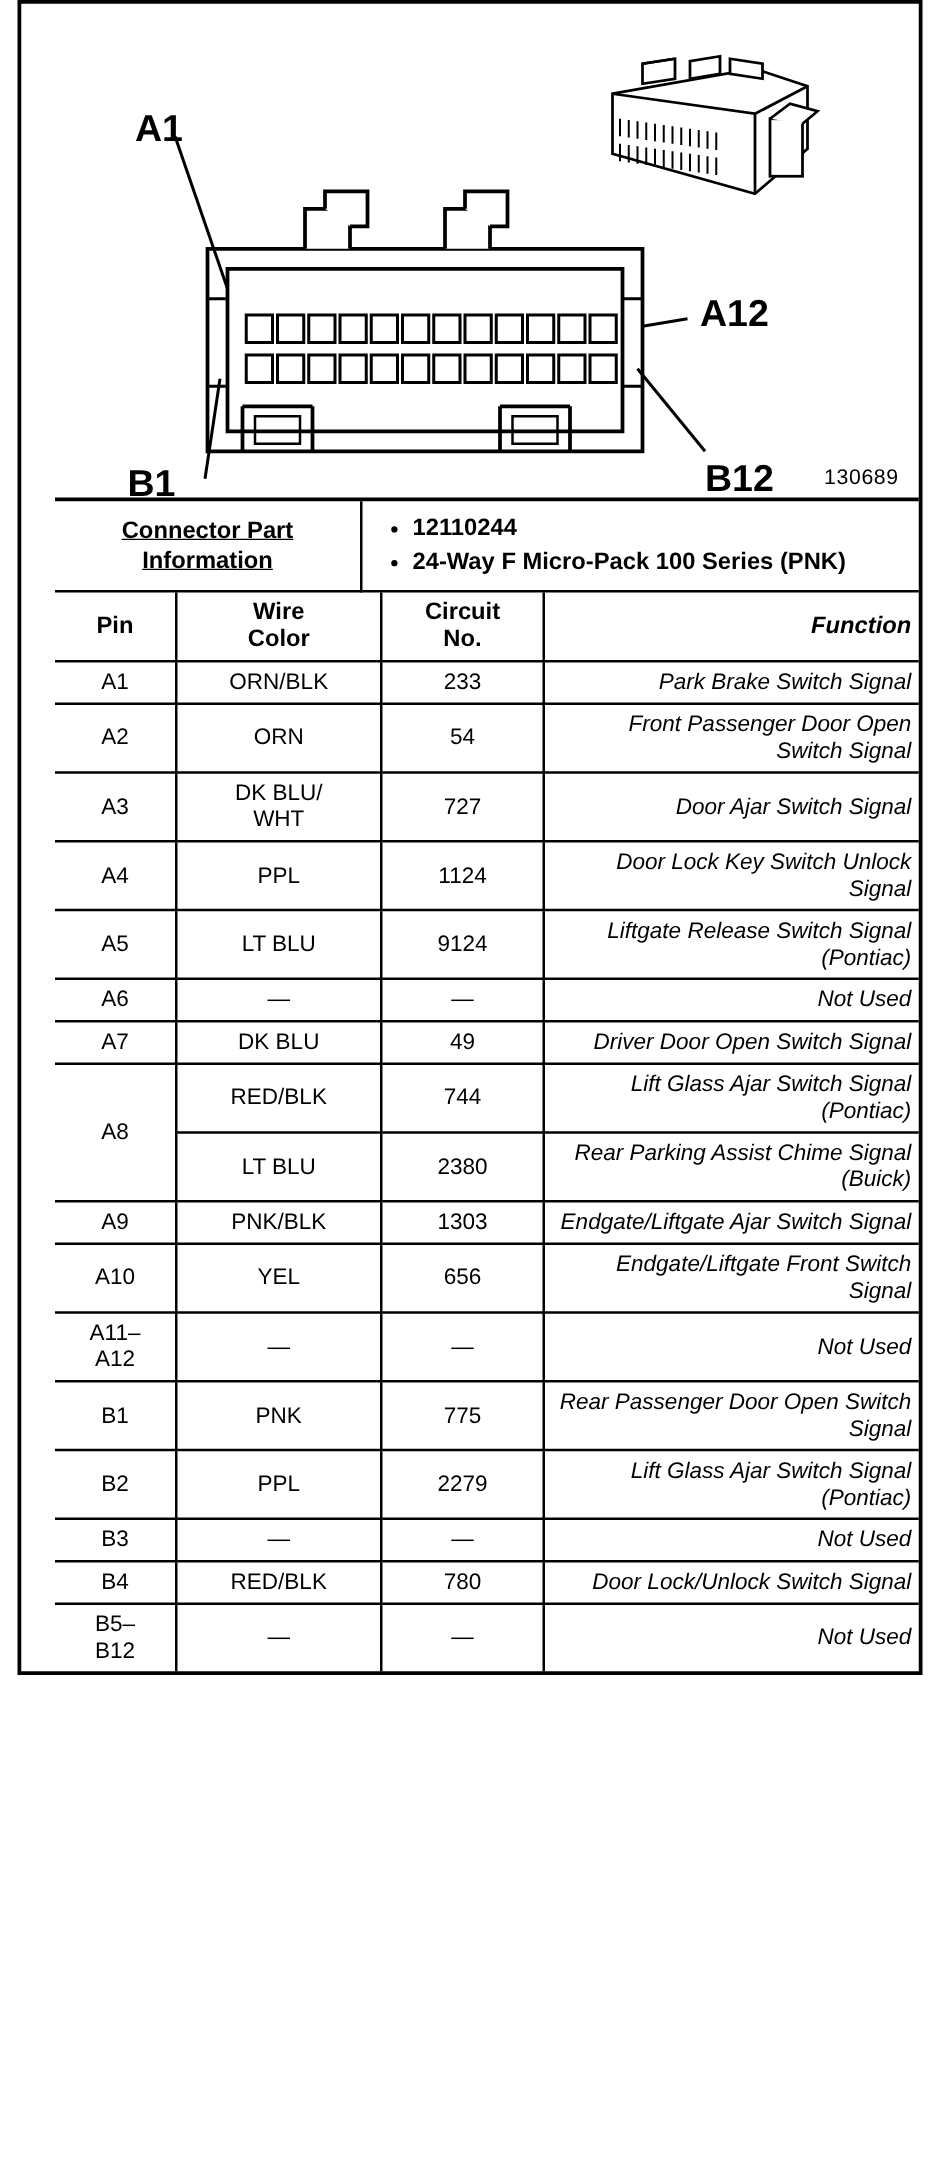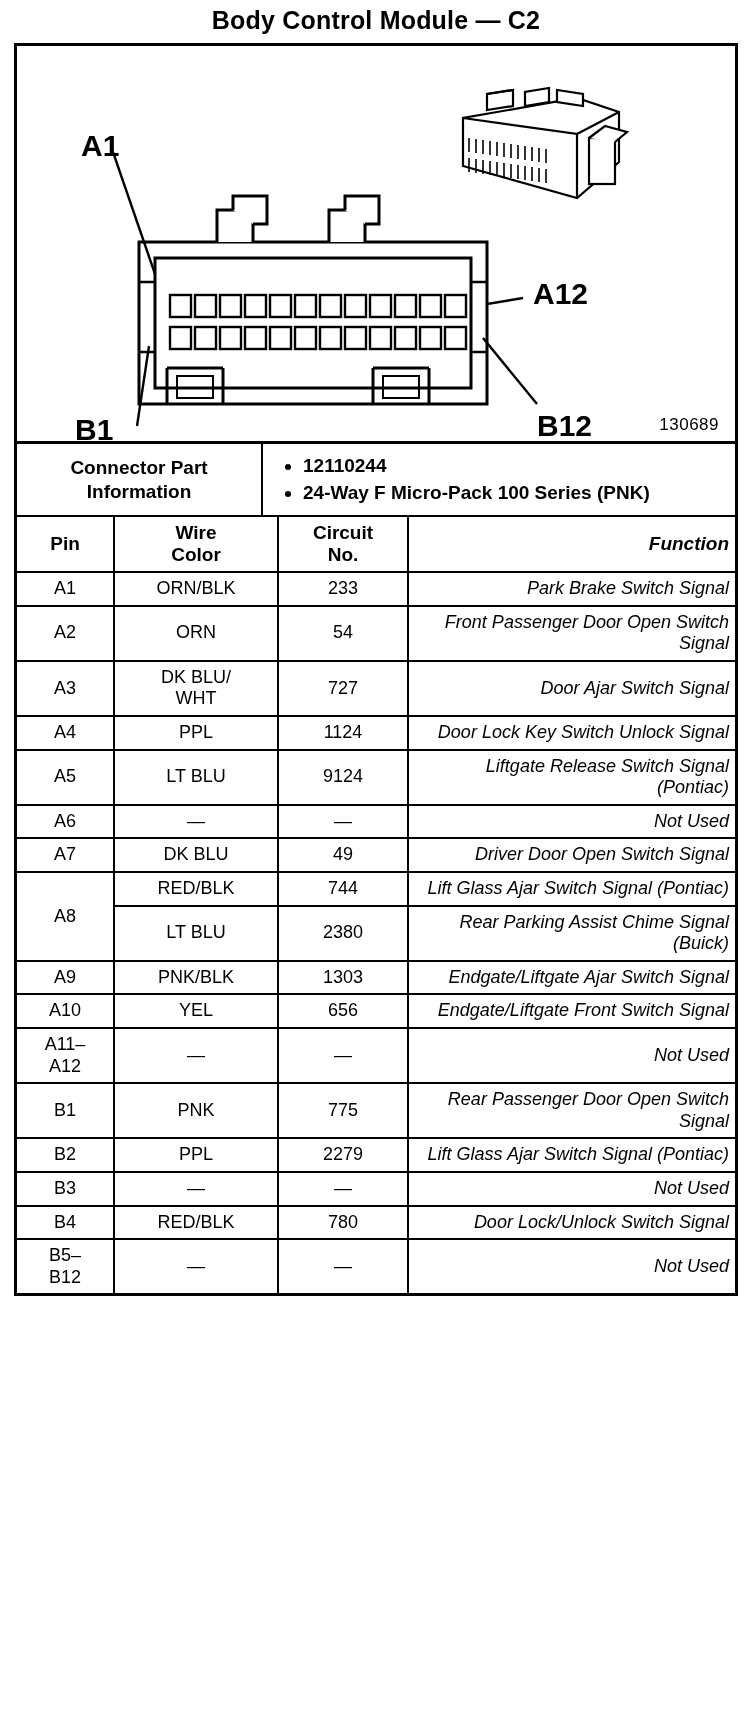--- a/index.html
+++ b/index.html
@@ -25,20 +25,21 @@
     text-align: center;
     font-size: 25px;
     font-weight: bold;
     letter-spacing: 0.2px;
     padding: 6px 0 8px 0;
   }
   .frame {
     margin: 0 14px 0 14px;
     border: 3px solid #000;
     box-sizing: border-box;
+    padding-left: 27px;
   }
   
   .illus {
     position: relative;
     height: 398px;
     border-bottom: 3px solid #000;
     box-sizing: border-box;
     overflow: hidden;
   }
   .illus svg { display: block; }
@@ -62,20 +63,21 @@
     padding: 8px 6px;
   }
   .cpi-table .cpi-label {
     width: 232px;
     text-align: center;
     font-size: 19px;
     font-weight: bold;
     line-height: 1.25;
     border-left: none;
     border-top: none;
+    text-decoration: underline;
   }
   .cpi-table .cpi-values {
     border-right: none;
     border-top: none;
     padding-left: 22px;
   }
   .cpi-values ul {
     margin: 0;
     padding: 0 0 0 18px;
     list-style: disc;
@@ -109,21 +111,20 @@
   .pin-table tr:first-child th:last-child { border-right: none; }
   .pin-table tr:last-child td { border-bottom: none; }
   .dash { letter-spacing: 0; }
   .nowrapish { white-space: pre-line; }
 </style>
 </head>
 <body>
 
 <div class="page">
 
-  <div class="title">Body Control Module — C2</div>
 
   <div class="frame">
 
     <div class="illus">
       <svg width="720" height="396" viewBox="0 0 720 396">
         <g fill="none" stroke="#000" stroke-width="2.6">
 
           <g stroke-width="2.2">
             <path d="M446 120 L446 72 L560 52 L602 66 L602 116 L560 152 Z" fill="#fff"></path>
             <path d="M446 72 L560 88 L560 152" fill="none"></path>

